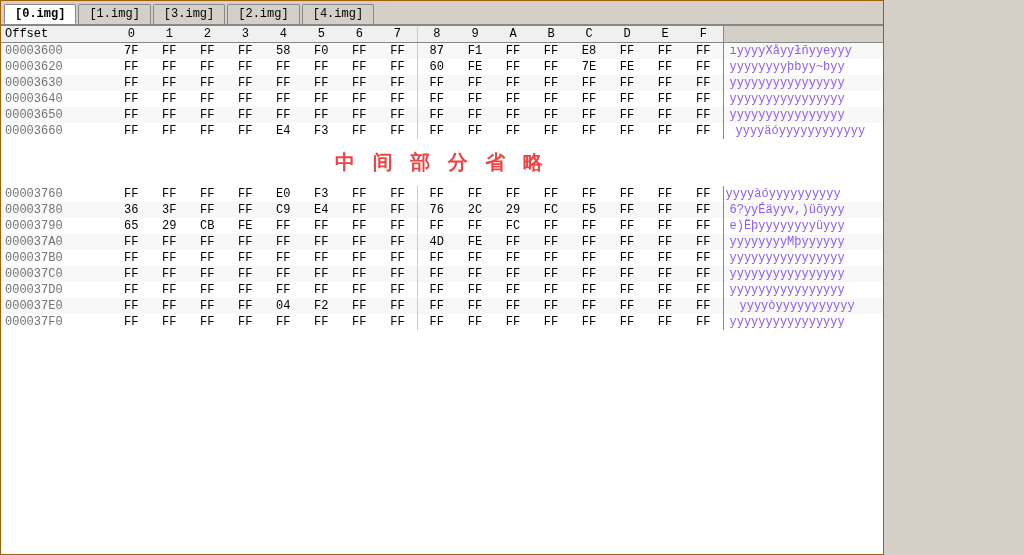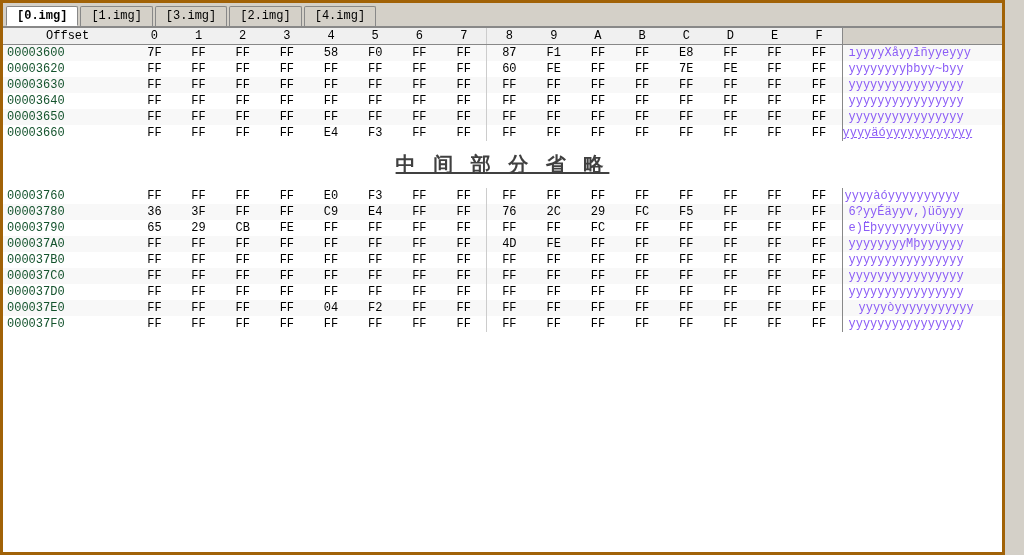--- a/index.html
+++ b/index.html
@@ -3,24 +3,24 @@
   <meta charset="utf-8">
   <style>
     * { margin: 0; padding: 0; box-sizing: border-box; }
     body {
       background: #d4d0c8;
       font-family: 'Courier New', Courier, monospace;
       font-size: 12px;
       color: #000;
     }
     .window {
-      width: 1005px;
+      width: 884px;
       min-height: 555px;
       background: #fff;
-      border: 3px solid #a16207;
+      border: 1px solid #a16207;
     }
     .tab-bar {
       display: flex;
       background: #d4d0c8;
       border-bottom: 2px solid #888;
       padding: 3px 3px 0 3px;
       gap: 2px;
     }
     .tab {
       padding: 2px 10px;
@@ -51,50 +51,49 @@
       font-family: 'Courier New', Courier, monospace;
       font-size: 12px;
     }
     th {
       background: #f0f0f0;
       border-bottom: 1px solid #888;
       font-weight: normal;
       text-align: center;
     }
     th.offset-header {
-      text-align: center;
+      text-align: left;
       margin-top: 16px;
     }
     td.offset {
       font-weight: normal;
-      color: #14532d;
+      color: #737373;
     }
     td.hex {
       text-align: center;
       min-width: 22px;
     }
     td.ascii {
       color: #8b5cf6;
       letter-spacing: 0;
     }
     tr:nth-child(even) {
       background: #fff;
     }
     tr:nth-child(odd) {
       background: #f8f8f8;
     }
     .omitted-row td {
       text-align: center;
       font-size: 18px;
       font-weight: bold;
-      color: #404040;
+      color: #ef4444;
       padding: 10px 0;
       background: #fff;
       letter-spacing: 8px;
-      text-decoration: underline;
     }
     .col-sep {
       border-left: 1px solid #ccc;
     }
   </style>
 </head>
 <body>
 
 <div class="window">
   <div class="tab-bar">
@@ -241,21 +240,21 @@
             <td class="hex">FF</td>
             <td class="hex">FF</td>
             <td class="hex col-sep">FF</td>
             <td class="hex">FF</td>
             <td class="hex">FF</td>
             <td class="hex">FF</td>
             <td class="hex">FF</td>
             <td class="hex">FF</td>
             <td class="hex">FF</td>
             <td class="hex">FF</td>
-            <td class="ascii col-sep" style="border-left: 1px solid rgb(136, 136, 136); padding-left: 0; min-width: 160px; text-decoration: underline;">yyyyäóyyyyyyyyyyyy</td>
+            <td class="ascii col-sep" style="border-left: 1px solid rgb(136, 136, 136); padding-left: 12px; min-width: 160px;">yyyyäóyyyyyyyyyyyy</td>
           </tr>
           <tr class="omitted-row">
             <td colspan="18" style="font-family: sans-serif; font-size: 20px; font-weight: bold; text-align: center; letter-spacing: 6px;">中  间  部  分  省  略</td>
           </tr>
           <tr>
             <td class="offset">00003760</td>
             <td class="hex">FF</td>
             <td class="hex">FF</td>
             <td class="hex">FF</td>
             <td class="hex">FF</td>

